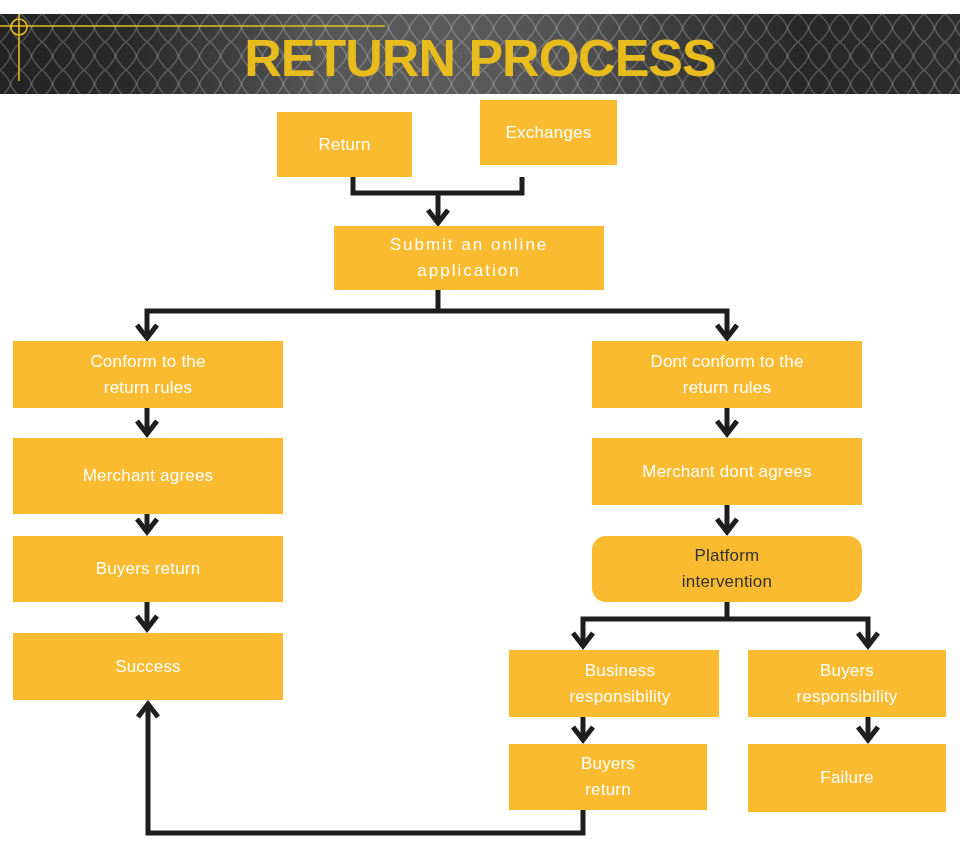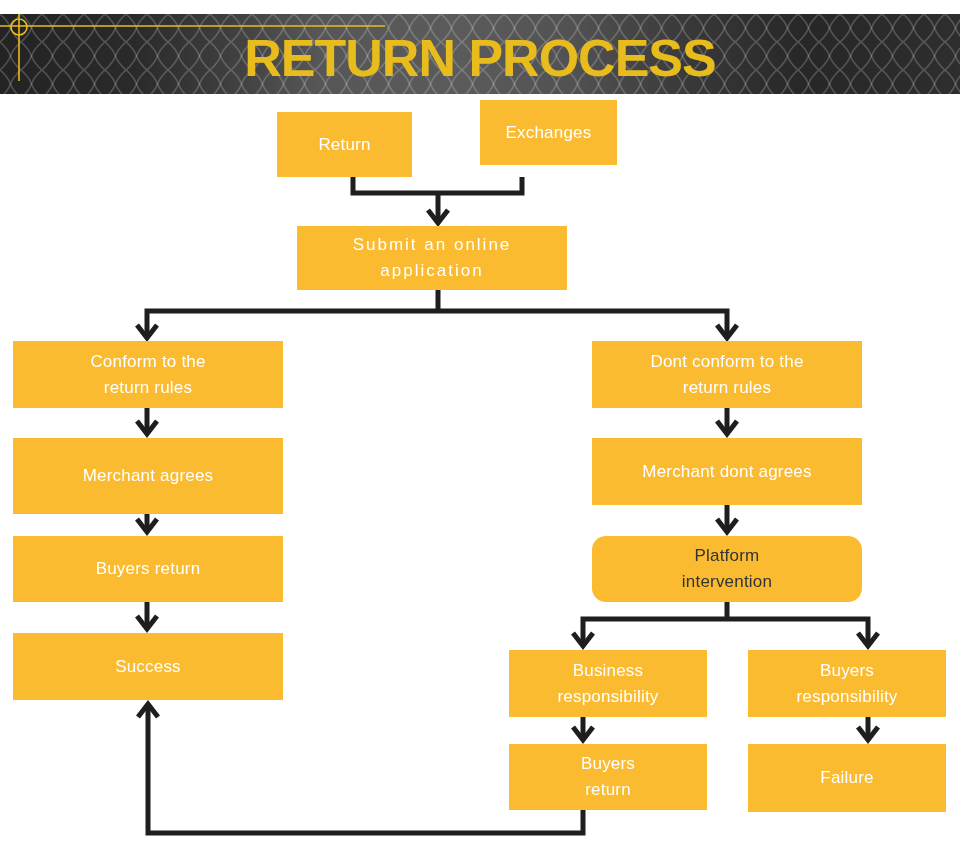--- a/index.html
+++ b/index.html
@@ -27,32 +27,32 @@
   #edges{position:absolute;left:0;top:0;}
   .edge{fill:none;stroke:var(--connector);stroke-width:5;stroke-linejoin:miter;stroke-linecap:butt;}
   
   .node{
     position:absolute;background:var(--box-fill);
     display:flex;align-items:center;justify-content:center;text-align:center;
     color:var(--box-text-light);font-size:17px;line-height:26px;
     white-space:pre-line;letter-spacing:0.2px;
   }
   .node.dark{color:var(--box-text-dark);}
-  .node.spaced{letter-spacing:2px;}
+  .node.spaced{letter-spacing:2px;margin-left:37px;}
   .n-return          {left:277px;top:112px;width:135px;height:65px;}
   .n-exchanges       {left:452px;top:100px;width:137px;height:65px;margin-left:28px;}
   .n-submit          {left:297px;top:226px;width:270px;height:64px;}
   .n-conform         {left:13px; top:341px;width:270px;height:67px;}
   .n-merchant-agrees {left:13px; top:438px;width:270px;height:76px;}
   .n-buyers-return   {left:13px; top:536px;width:270px;height:66px;}
   .n-success         {left:13px; top:633px;width:270px;height:67px;}
   .n-dont-conform    {left:592px;top:341px;width:270px;height:67px;}
   .n-merchant-dont   {left:592px;top:438px;width:270px;height:67px;}
   .n-platform        {left:592px;top:536px;width:270px;height:66px;border-radius:14px;}
-  .n-business-resp   {left:509px;top:650px;width:198px;height:67px;}
+  .n-business-resp   {left:509px;top:650px;width:198px;height:67px;padding-left:12px;}
   .n-buyers-resp     {left:748px;top:650px;width:198px;height:67px;}
   .n-buyers-return-2 {left:509px;top:744px;width:198px;height:66px;}
   .n-failure         {left:748px;top:744px;width:198px;height:68px;}
 </style>
 </head>
 <body>
 
 <div id="page">
 
   <div id="header">

